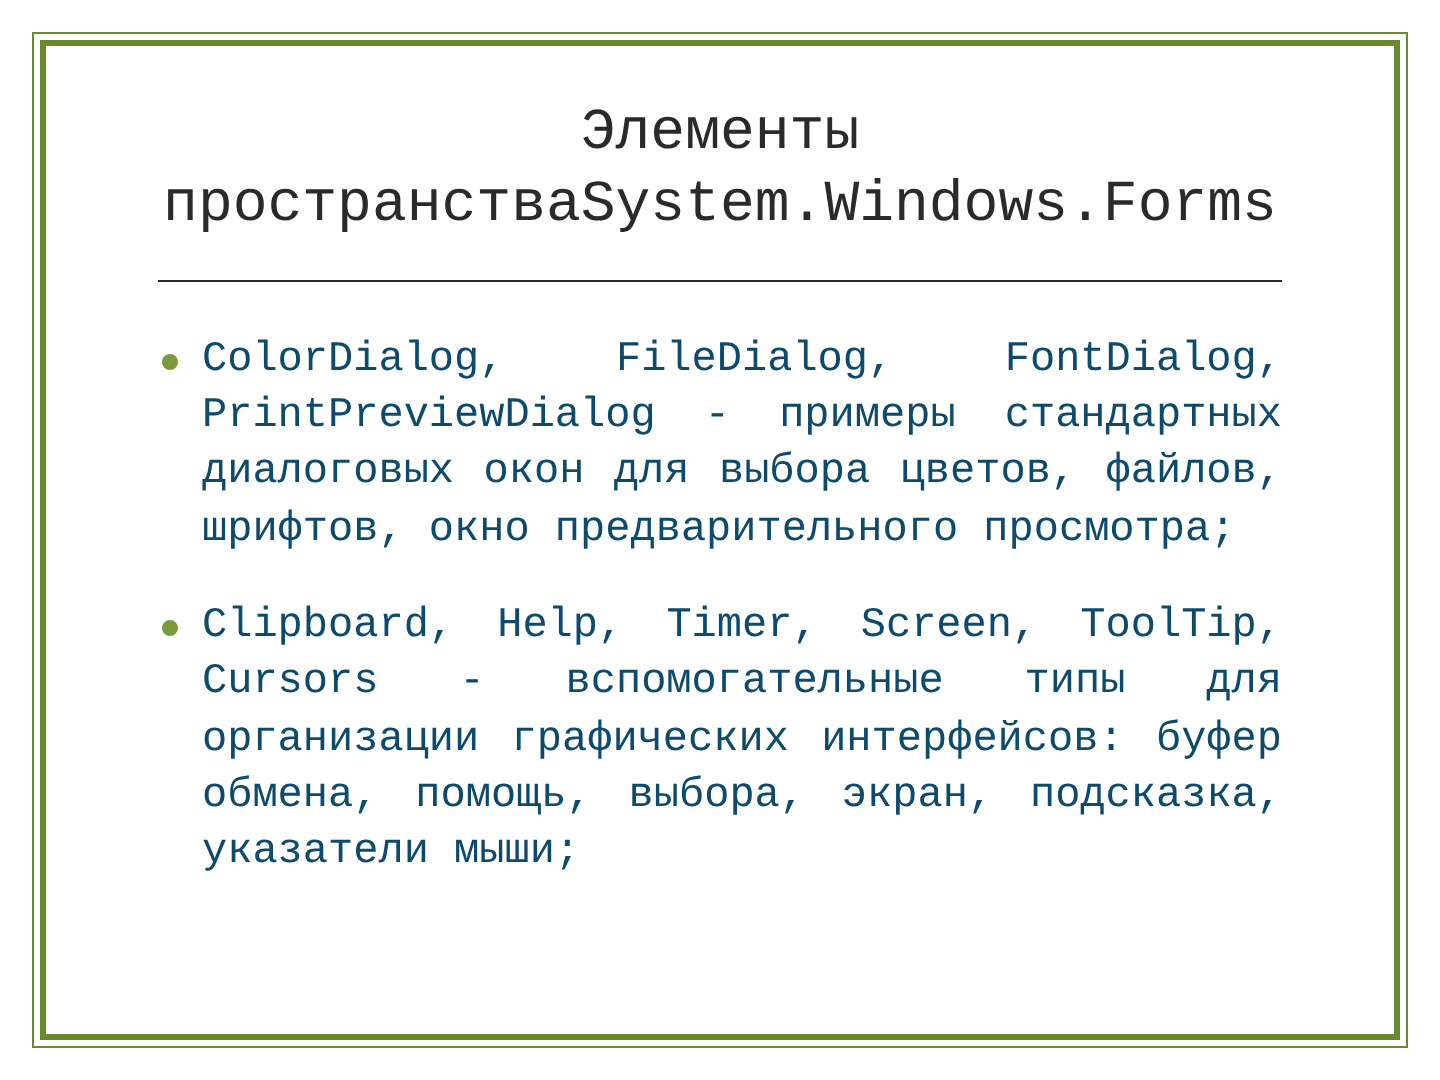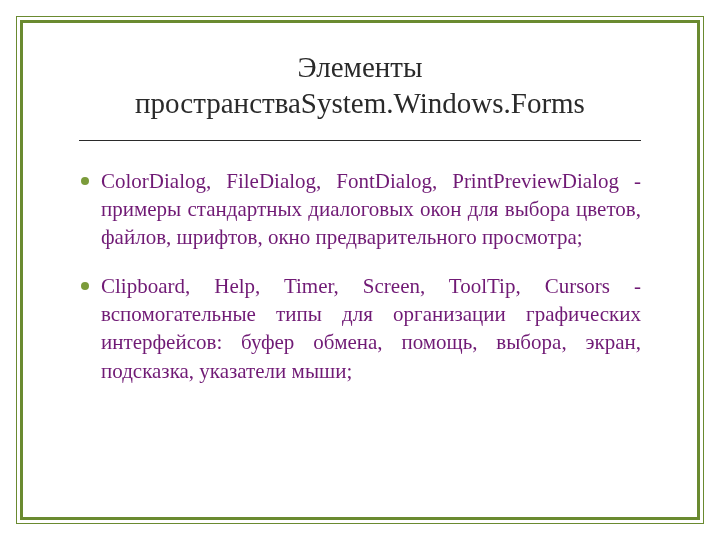--- a/index.html
+++ b/index.html
@@ -12,20 +12,21 @@
       height: 540px;
       background: #ffffff;
       font-family: Georgia, 'Times New Roman', serif;
       overflow: hidden;
     }
     .slide {
       width: 720px;
       height: 540px;
       padding: 16px;
       background: #ffffff;
+      font-family: Liberation Mono, monospace;
     }
     .outer-border {
       width: 100%;
       height: 100%;
       border: 1.5px solid #6a8a30;
       padding: 3px;
     }
     .inner-border {
       width: 100%;
       height: 100%;
@@ -46,21 +47,21 @@
       margin: 0 0 26px 0;
     }
     .bullets {
       list-style: none;
       padding: 0;
     }
     .bullets li {
       position: relative;
       padding-left: 22px;
       font-size: 21px;
-      color: #701a75;
+      color: #0c4a6e;
       text-align: justify;
       line-height: 1.35;
       margin-bottom: 20px;
     }
     .bullets li::before {
       content: "";
       position: absolute;
       left: 2px;
       top: 10px;
       width: 8px;

